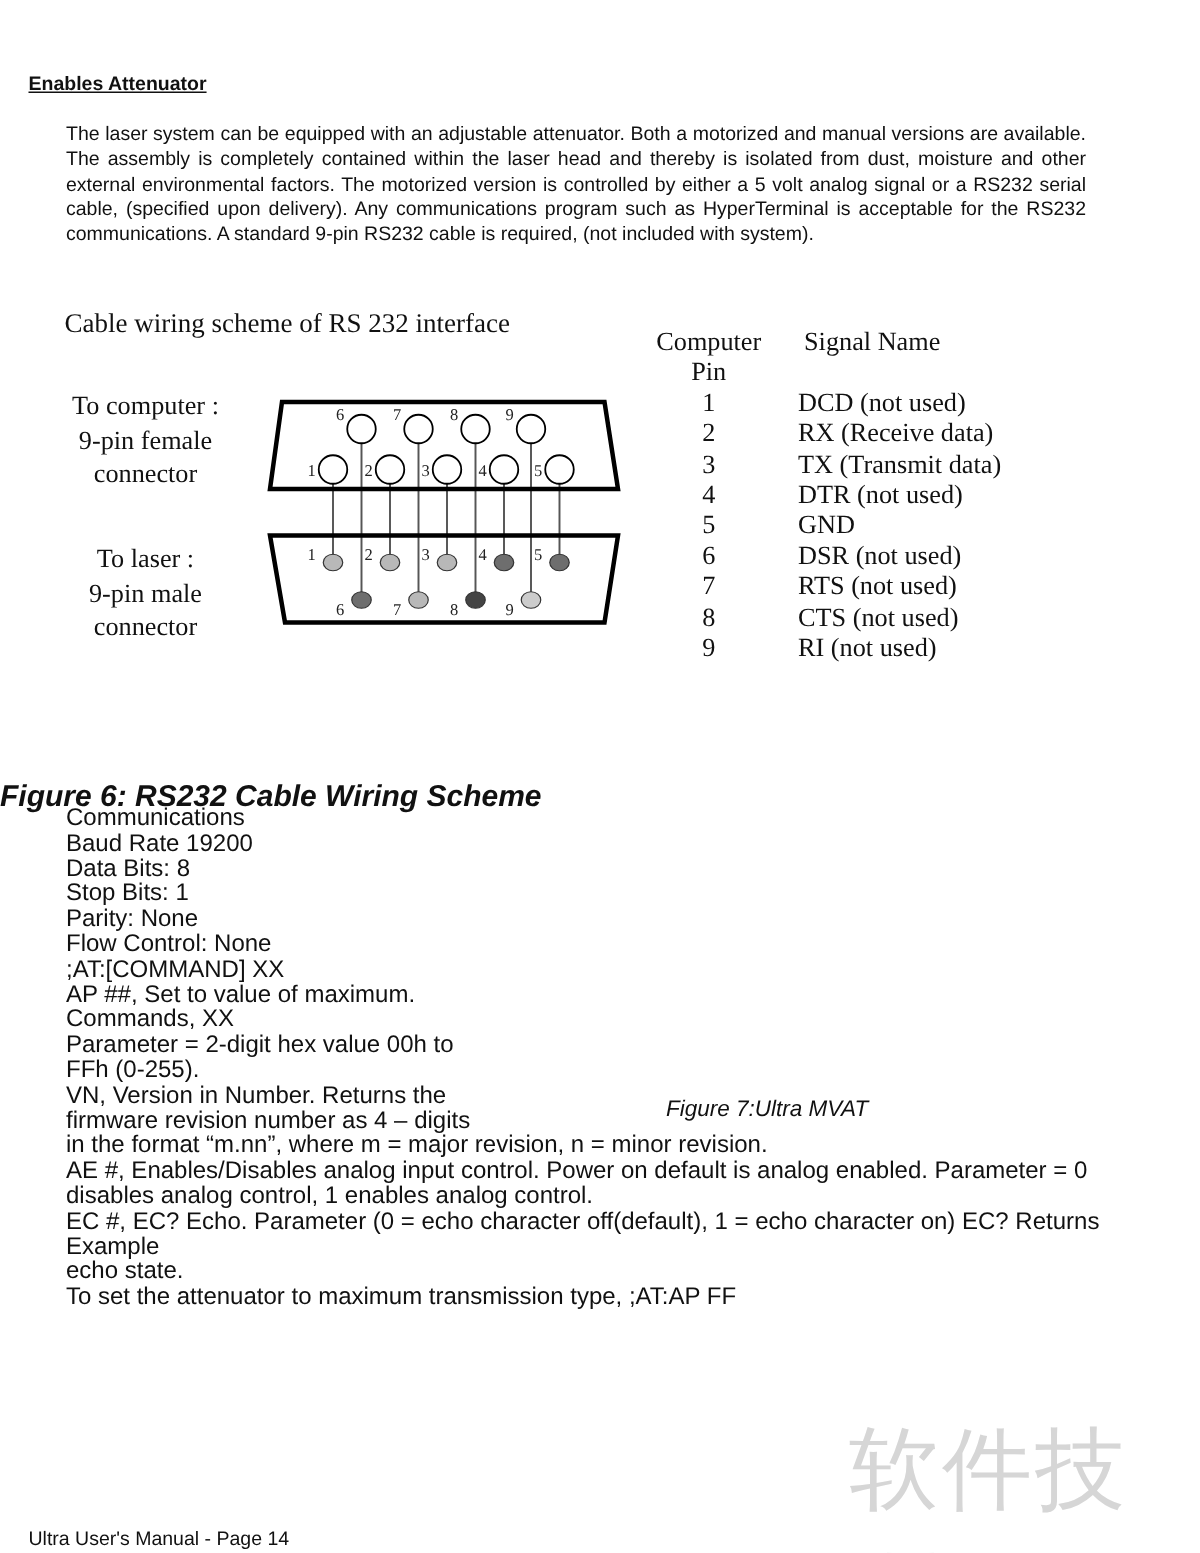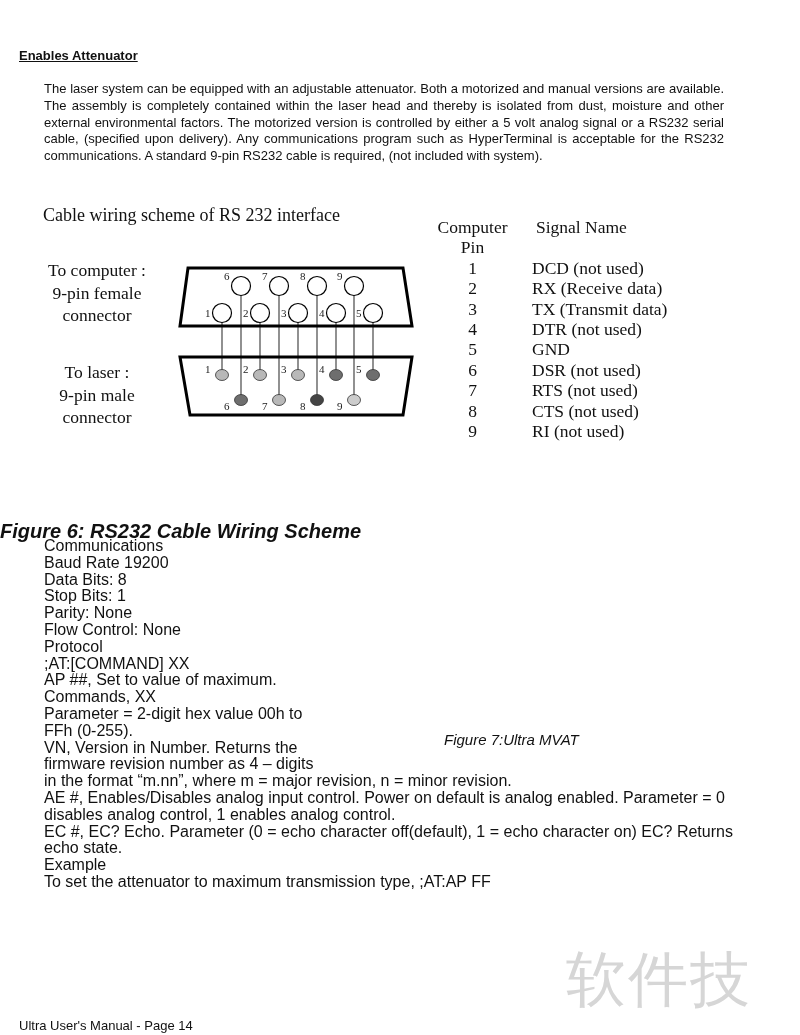--- a/index.html
+++ b/index.html
@@ -156,34 +156,33 @@
 
 <div id="fig6-caption" class="abs sans">Figure 6: RS232 Cable Wiring Scheme</div>
 
 <div id="comms" class="abs sans">
     <div class="line">Communications</div>
     <div class="line">Baud Rate 19200</div>
     <div class="line">Data Bits: 8</div>
     <div class="line">Stop Bits: 1</div>
     <div class="line">Parity: None</div>
     <div class="line">Flow Control: None</div>
-    <div class="line">Protocol</div>
     <div class="line">;AT:[COMMAND] XX</div>
     <div class="line">AP ##,  Set to value of maximum.</div>
     <div class="line">Commands, XX</div>
     <div class="line">Parameter = 2-digit hex value 00h to</div>
     <div class="line">FFh (0-255).</div>
     <div class="line">VN, Version in Number.  Returns the</div>
     <div class="line">firmware revision number as 4 – digits</div>
     <div class="line">in the format “m.nn”, where m = major revision, n = minor revision.</div>
     <div class="line">AE #, Enables/Disables analog input control.  Power on default is analog enabled.  Parameter = 0</div>
     <div class="line">disables analog control, 1 enables analog control.</div>
     <div class="line">EC #, EC? Echo. Parameter (0 = echo character off(default), 1 = echo character on) EC? Returns</div>
+    <div class="line">Example</div>
     <div class="line">echo state.</div>
-    <div class="line">Example</div>
     <div class="line">To set the attenuator to maximum transmission type, ;AT:AP FF</div>
   </div>
 
 <div id="fig7-caption" class="abs sans">Figure 7:Ultra MVAT</div>
 
 <div id="watermark" class="abs">软件技巧</div>
 
 <div id="footer" class="abs sans">Ultra User's Manual - Page 14</div>
 
 </body></html>

